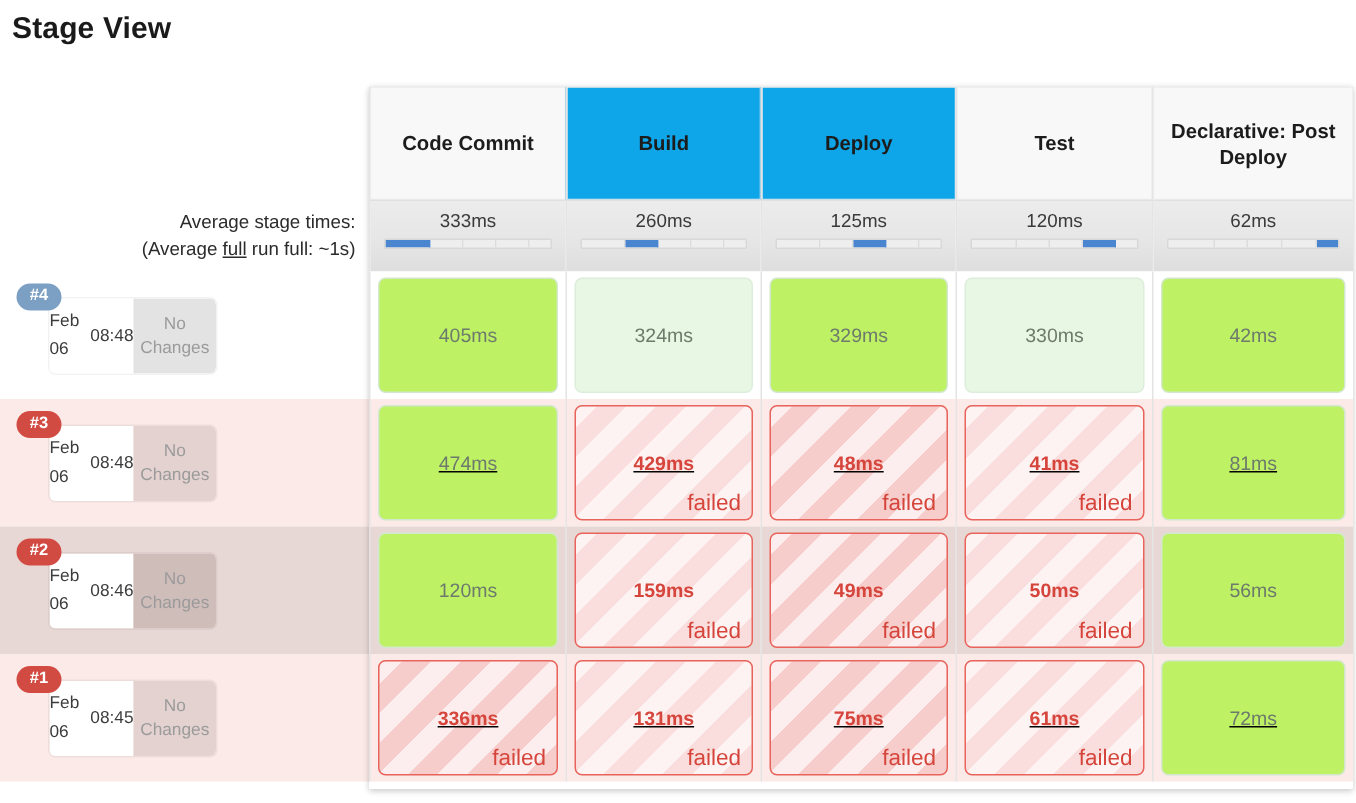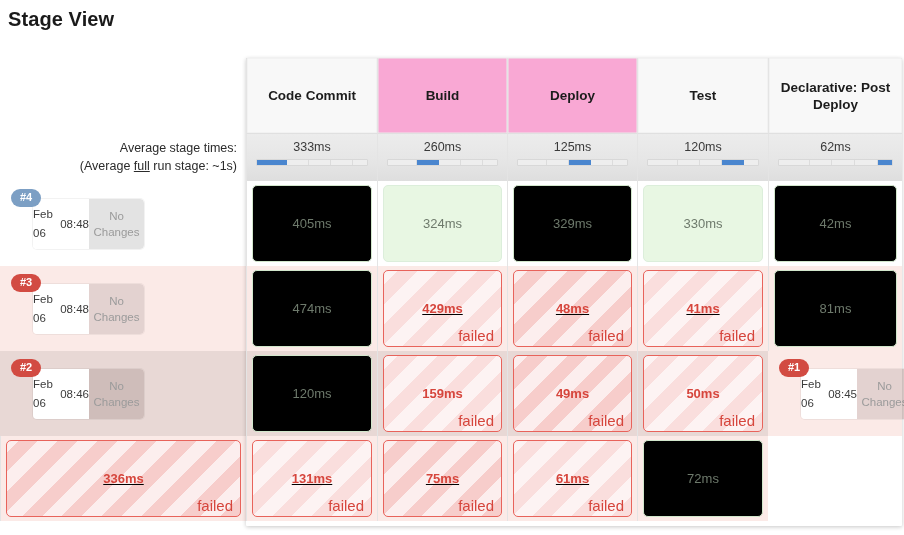--- a/index.html
+++ b/index.html
@@ -43,21 +43,21 @@
     text-align: center;
     font-size: 13.5px;
     font-weight: bold;
     color: #1c1c1c;
     line-height: 17px;
     padding: 0 6px;
     border-left: 1px solid #e4e4e4;
     background: #f8f8f8;
     box-shadow: 0 0 0 0.5px #ececec inset;
   }
-  .stage-hdr.alt { background: #f9a8d4; }
+  .stage-hdr.alt { background: #0ea5e9; }
   .stage-hdr:first-of-type { border-left: 1px solid #dadada; }
 
   
   .avg-label {
     height: 48px;
     display: flex;
     flex-direction: column;
     align-items: flex-end;
     justify-content: center;
     padding-right: 9px;
@@ -184,21 +184,21 @@
     border-radius: 5px;
     display: flex;
     align-items: center;
     justify-content: center;
   }
   .stage-cell .dur {
     font-size: 13px;
     line-height: 16px;
   }
   .stage-cell.success {
-    background: #000000;
+    background: #bef264;
     border: 1px solid #d2e7cc;
   }
   .stage-cell.success.light { background: #e8f7e3; border-color: #dceedb; }
   .stage-cell.success .dur { color: #6e7a6c; }
 
   .stage-cell.failed {
     border: 1.5px solid #e8635b;
     background-color: #fbdedd;
     background-image: repeating-linear-gradient(
       -45deg,
@@ -254,21 +254,21 @@
   <div class="stage-table">
     <div class="stage-grid" id="grid">
         <div class="hdr-spacer"></div>
         <div class="stage-hdr">Code Commit</div>
         <div class="stage-hdr alt">Build</div>
         <div class="stage-hdr alt">Deploy</div>
         <div class="stage-hdr">Test</div>
         <div class="stage-hdr">Declarative: Post Deploy</div>
         <div class="avg-label">
           <div class="l1">Average stage times:</div>
-          <div class="l2"><span>(Average </span><u>full</u><span> run stage: ~1s)</span></div>
+          <div class="l2"><span>(Average </span><u>full</u><span> run full: ~1s)</span></div>
         </div>
         <div class="avg-cell">
           <div class="avg-time">333ms</div>
           <div class="progress">
             <div class="seg on" style="flex:1.35"></div>
             <div class="seg" style="flex:1"></div>
             <div class="seg" style="flex:1"></div>
             <div class="seg" style="flex:1"></div>
             <div class="seg" style="flex:0.65"></div>
           </div>
@@ -421,20 +421,25 @@
             <span class="dur">49ms</span>
             <span class="fail-label">failed</span>
           </div>
         </div>
         <div class="stage-cellwrap rowbg-pink2">
           <div class="stage-cell failed light">
             <span class="dur">50ms</span>
             <span class="fail-label">failed</span>
           </div>
         </div>
+        <div class="stage-cellwrap rowbg-pink2">
+          <div class="stage-cell success">
+            <span class="dur">56ms</span>
+          </div>
+        </div>
         <div class="run-meta failed-bg">
           <div class="build-badge red">#1</div>
           <div class="run-box">
             <div class="run-date">
               <div>Feb 06</div>
               <div>08:45</div>
             </div>
             <div class="run-changes">
               <div>No</div>
               <div>Changes</div>

